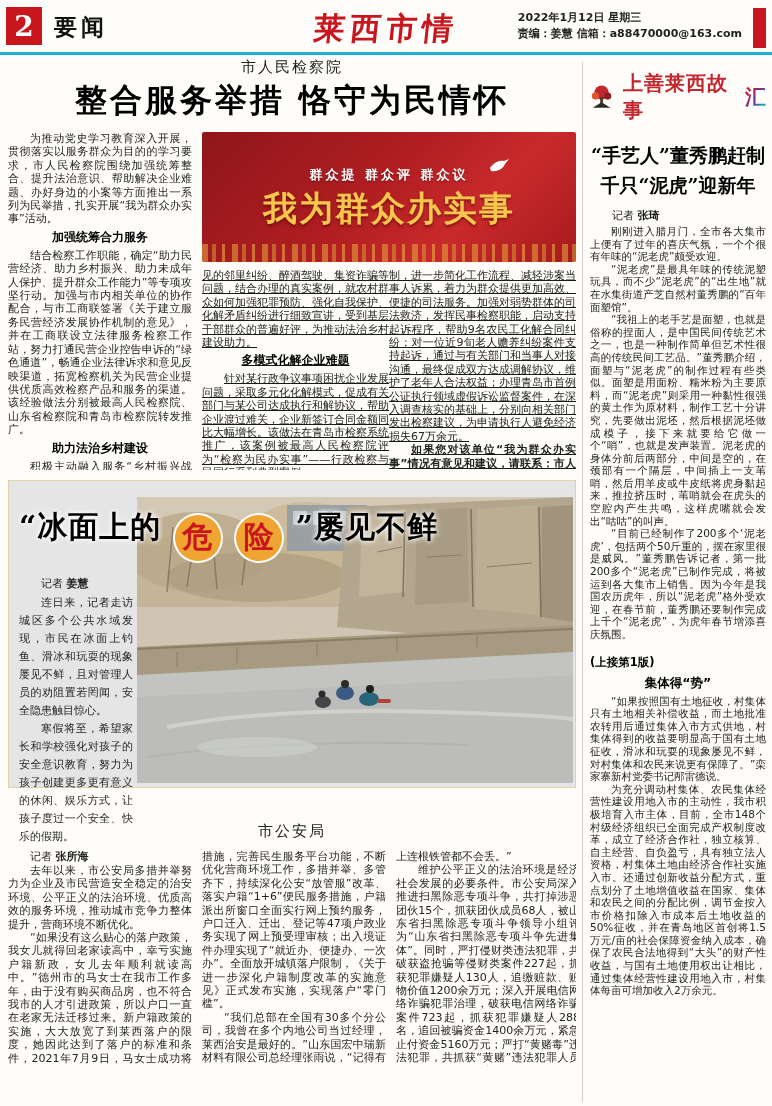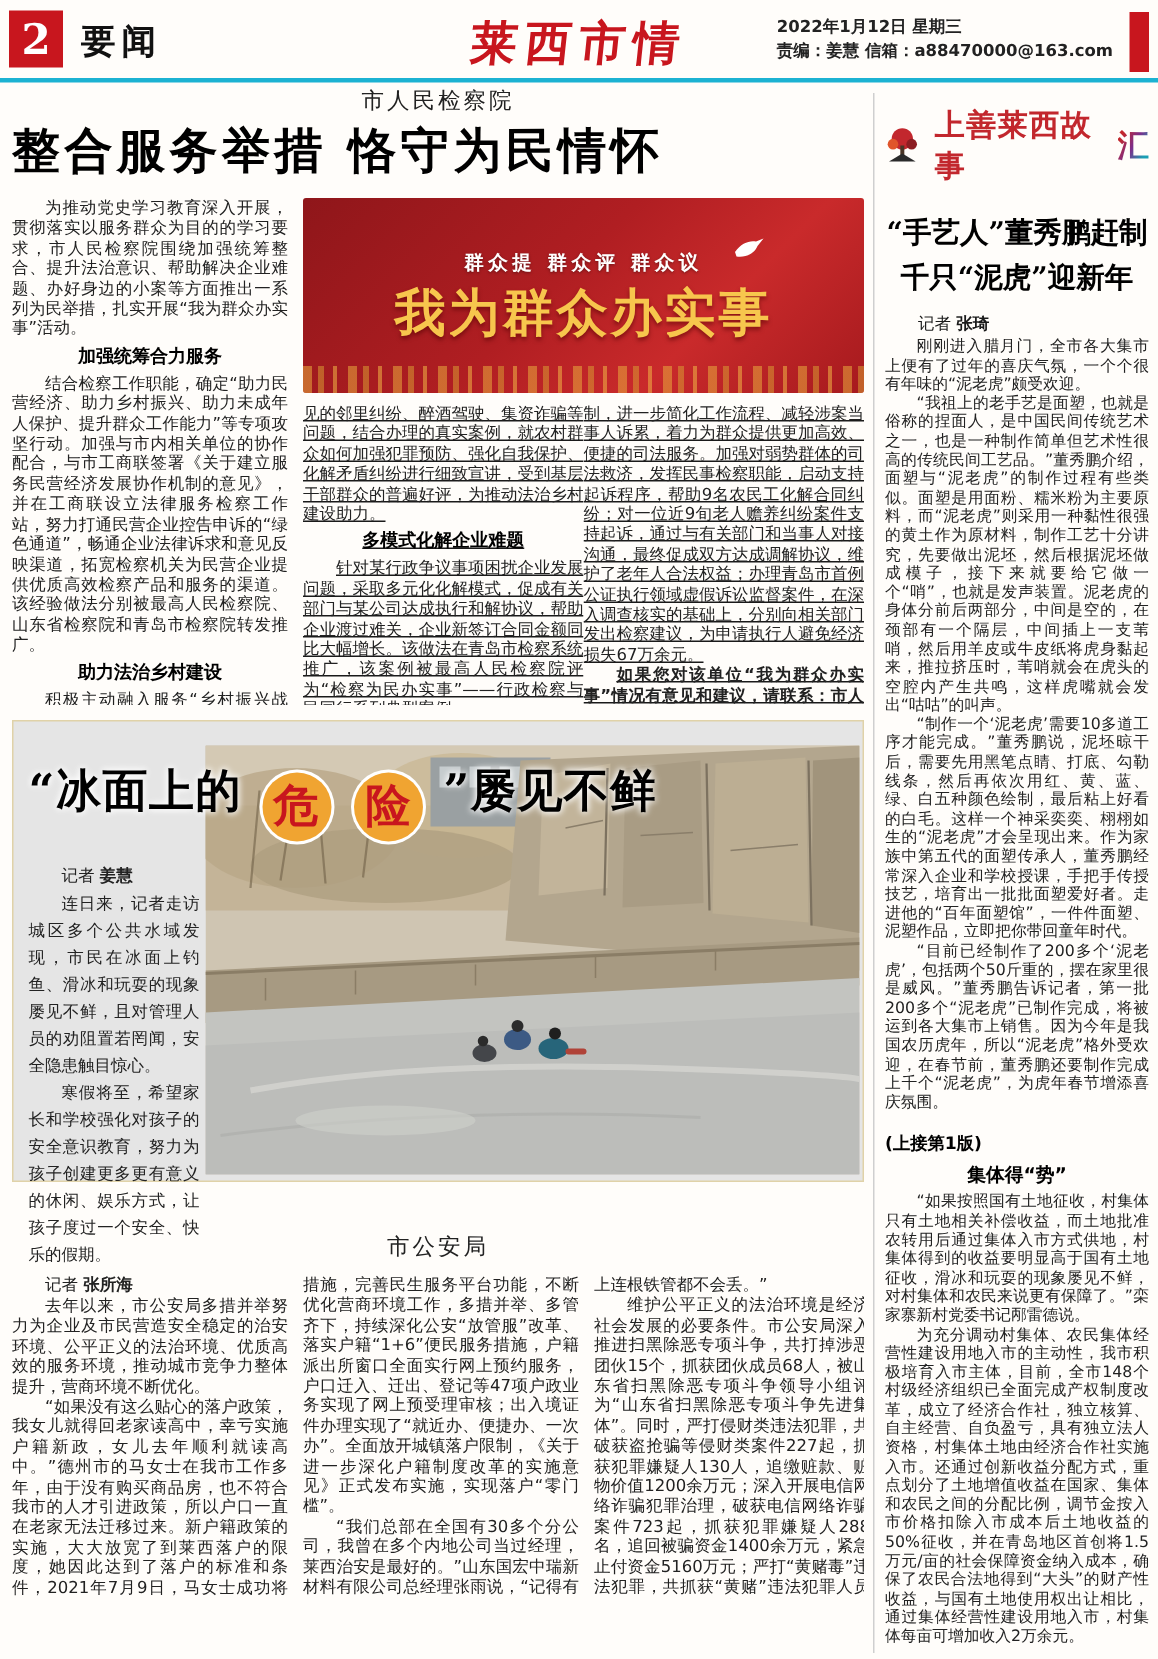--- a/index.html
+++ b/index.html
@@ -32,21 +32,21 @@
     position:absolute; right:30px; top:10px; text-align:left;
     font-size:11px; font-weight:bold; color:#222; line-height:16px;
   }
   .hdr-redbar { position:absolute; right:6px; top:8px; width:13px; height:40px; background:#c8161e; }
   .cyan-rule { position:absolute; top:52px; left:0; right:0; height:3px; background:#1cb2d2; }
   .vrule { position:absolute; left:582px; top:62px; bottom:4px; width:1px; background:#cfcfcf; }
 
   
   .kicker { text-align:center; font-size:15px; color:#222; letter-spacing:2px; }
   .headline {
-    text-align:left; font-weight:bold; color:#000;
+    text-align:center; font-weight:bold; color:#000;
     font-family:"DejaVu Serif","Liberation Serif",serif;
   }
   .bodytext p { font-size:11px; line-height:13.4px; text-align:justify; text-indent:2em; color:#222; }
   .bodytext p.cont { text-indent:0; }
   .bodytext p.bold { font-weight:bold; }
   .subhead { font-size:12px; font-weight:bold; text-align:center; margin:3px 0; color:#000; }
   .byline { font-size:11px; line-height:14px; text-indent:2em; color:#222; }
   .byline b { font-weight:bold; }
 
   
@@ -285,22 +285,22 @@
 
     <div class="sb-title">
       <div>“手艺人”董秀鹏赶制</div>
       <div>千只“泥虎”迎新年</div>
     </div>
     <div class="sb-byline">
       <span>记者</span>
       <b>张琦</b>
     </div>
     <p class="sbp">刚刚进入腊月门，全市各大集市上便有了过年的喜庆气氛，一个个很有年味的“泥老虎”颇受欢迎。</p>
+    <p class="sbp">“泥老虎”是最具年味的传统泥塑玩具，而不少“泥老虎”的“出生地”就在水集街道产芝自然村董秀鹏的“百年面塑馆”。</p>
     <p class="sbp">“我祖上的老手艺是面塑，也就是俗称的捏面人，是中国民间传统艺术之一，也是一种制作简单但艺术性很高的传统民间工艺品。”董秀鹏介绍，面塑与“泥老虎”的制作过程有些类似。面塑是用面粉、糯米粉为主要原料，而“泥老虎”则采用一种黏性很强的黄土作为原材料，制作工艺十分讲究，先要做出泥坯，然后根据泥坯做成模子，接下来就要给它做一个“哨”，也就是发声装置。泥老虎的身体分前后两部分，中间是空的，在颈部有一个隔层，中间插上一支苇哨，然后用羊皮或牛皮纸将虎身黏起来，推拉挤压时，苇哨就会在虎头的空腔内产生共鸣，这样虎嘴就会发出“咕咕”的叫声。</p>
-    <p class="sbp">“制作一个‘泥老虎’需要10多道工序才能完成。”董秀鹏说，泥坯晾干后，需要先用黑笔点睛、打底、勾勒线条，然后再依次用红、黄、蓝、绿、白五种颜色绘制，最后粘上好看的白毛。这样一个神采奕奕、栩栩如生的“泥老虎”才会呈现出来。作为家族中第五代的面塑传承人，董秀鹏经常深入企业和学校授课，手把手传授技艺，培育出一批批面塑爱好者。走进他的“百年面塑馆”，一件件面塑、泥塑作品，立即把你带回童年时代。</p>
     <p class="sbp">“目前已经制作了200多个‘泥老虎’，包括两个50斤重的，摆在家里很是威风。”董秀鹏告诉记者，第一批200多个“泥老虎”已制作完成，将被运到各大集市上销售。因为今年是我国农历虎年，所以“泥老虎”格外受欢迎，在春节前，董秀鹏还要制作完成上千个“泥老虎”，为虎年春节增添喜庆氛围。</p>
 
     <div class="jump-note">(上接第1版)</div>
     <div class="sb-subhead">集体得“势”</div>
     <p class="sbp">“如果按照国有土地征收，村集体只有土地相关补偿收益，而土地批准农转用后通过集体入市方式供地，村集体得到的收益要明显高于国有土地征收，滑冰和玩耍的现象屡见不鲜，对村集体和农民来说更有保障了。”栾家寨新村党委书记邴雷德说。</p>
     <p class="sbp">为充分调动村集体、农民集体经营性建设用地入市的主动性，我市积极培育入市主体，目前，全市148个村级经济组织已全面完成产权制度改革，成立了经济合作社，独立核算、自主经营、自负盈亏，具有独立法人资格，村集体土地由经济合作社实施入市。还通过创新收益分配方式，重点划分了土地增值收益在国家、集体和农民之间的分配比例，调节金按入市价格扣除入市成本后土地收益的50%征收，并在青岛地区首创将1.5万元/亩的社会保障资金纳入成本，确保了农民合法地得到“大头”的财产性收益，与国有土地使用权出让相比，通过集体经营性建设用地入市，村集体每亩可增加收入2万余元。</p>
   </aside>
 
 </div>
 

